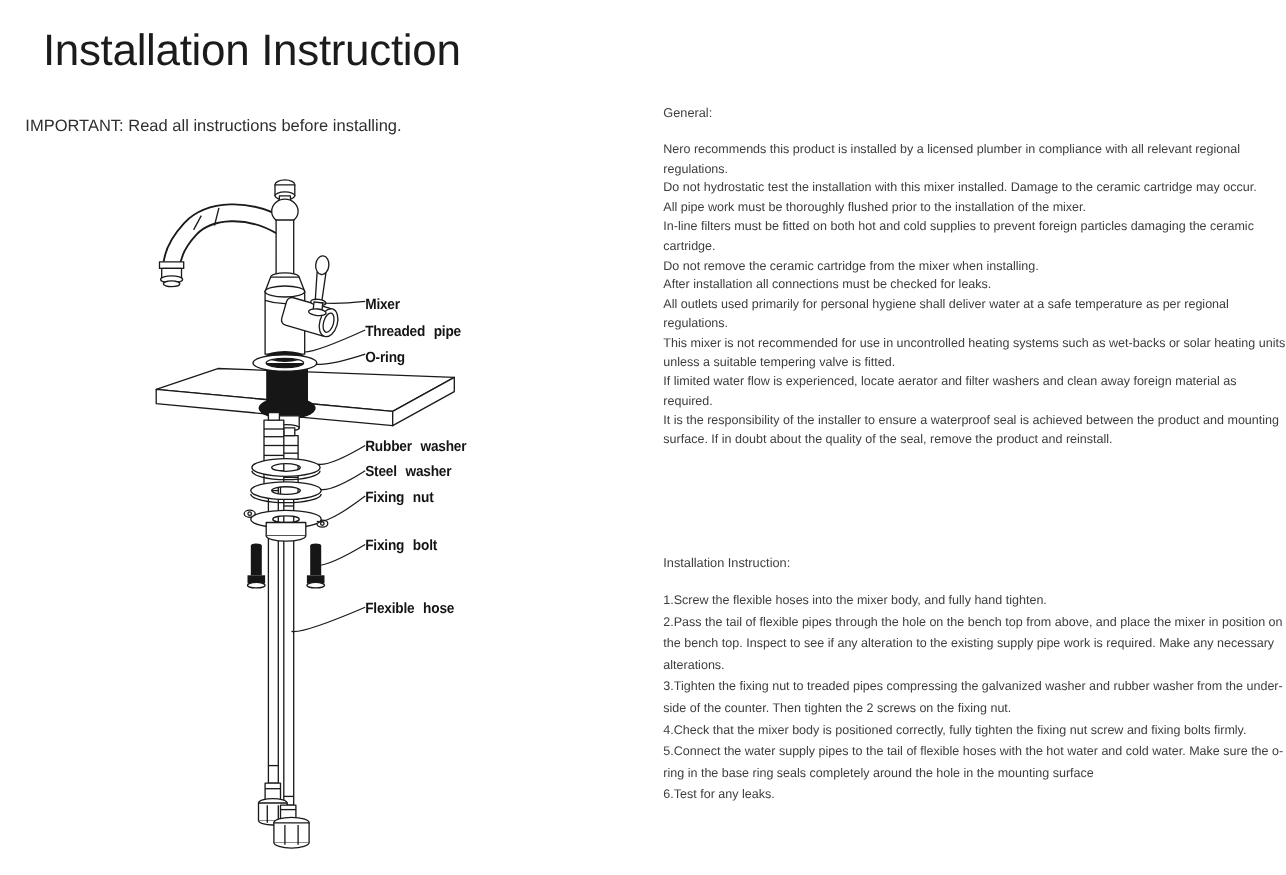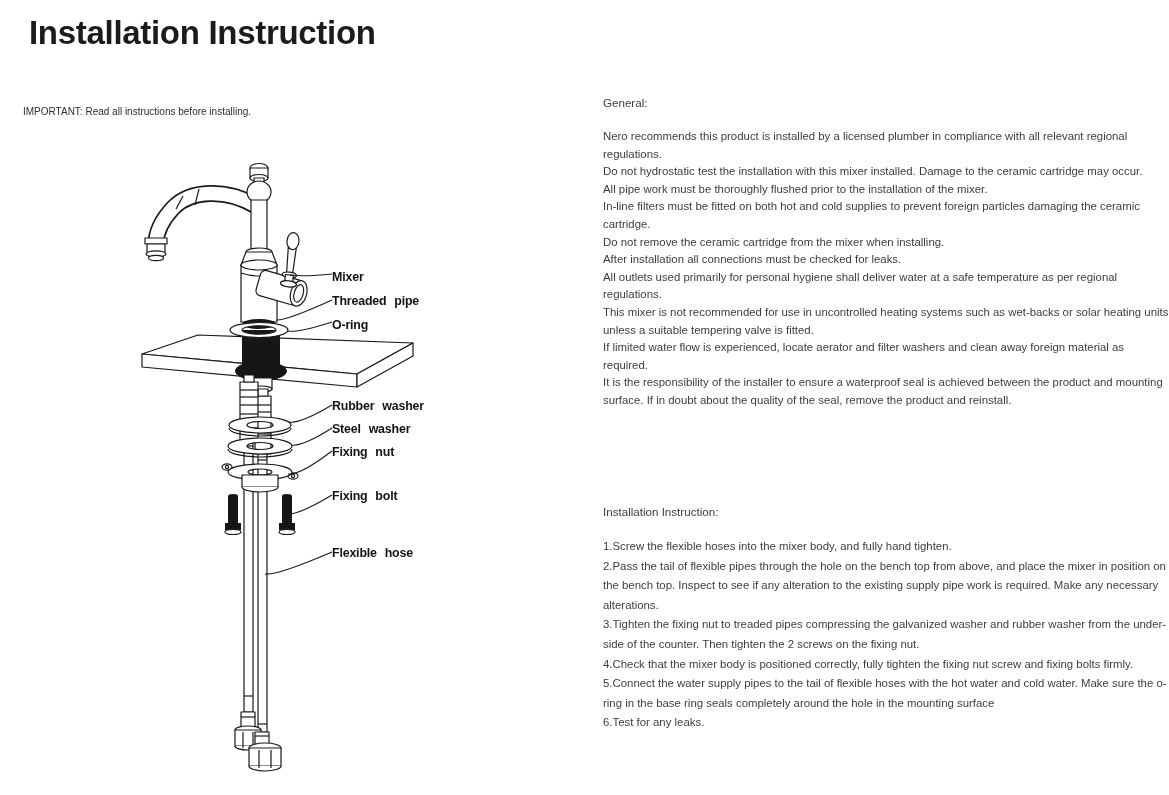--- a/index.html
+++ b/index.html
@@ -1,23 +1,23 @@
 <!DOCTYPE html>
 <html><head>
 <meta charset="utf-8">
 <style>
   html,body{margin:0;padding:0;background:#ffffff;}
   body{width:1169px;height:795px;position:relative;overflow:hidden;
        font-family:"Liberation Sans",sans-serif;color:#3d3d3d;}
   .page{position:absolute;inset:0;}
 
-  .title{position:absolute;left:29px;top:14px;margin:0;
-         font-size:33px;font-weight:700;letter-spacing:-0.3px;color:#1b1b1b;white-space:nowrap;}
+  .title{position:absolute;left:29px;top:14px;margin:10px;
+         font-size:40px;font-weight:400;letter-spacing:-0.3px;color:#1b1b1b;white-space:nowrap;}
   .important{position:absolute;left:23px;top:106px;
-         font-size:10px;color:#2e2e2e;white-space:nowrap;text-align:right;}
+         font-size:15px;color:#2e2e2e;white-space:nowrap;text-align:right;}
 
   .diagram{position:absolute;left:128px;top:144px;width:470px;height:635px;}
   .diagram svg{position:absolute;left:0;top:0;}
   .dlabel{position:absolute;left:204px;white-space:nowrap;
           font-size:13.5px;font-weight:bold;color:#141414;
           letter-spacing:-0.2px;word-spacing:5px;line-height:15px;
           transform:scale(0.92,1);transform-origin:0 0;}
   .lb-mixer{top:125px;} .lb-threaded{top:149px;} .lb-oring{top:173px;}
   .lb-rubber{top:254px;} .lb-steel{top:277px;} .lb-fixnut{top:300px;}
   .lb-fixbolt{top:344px;} .lb-flexhose{top:401px;}

